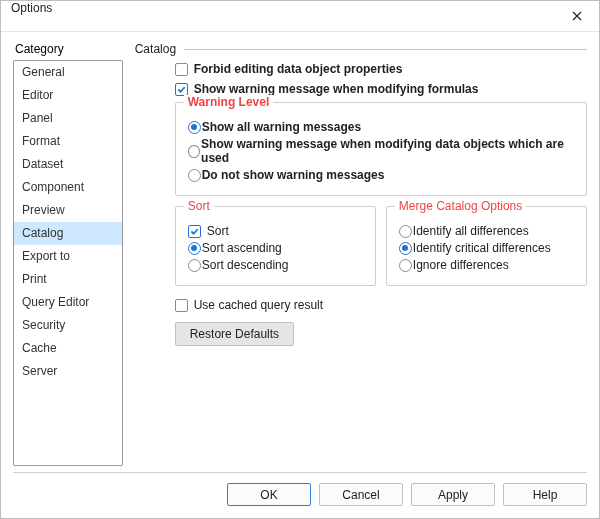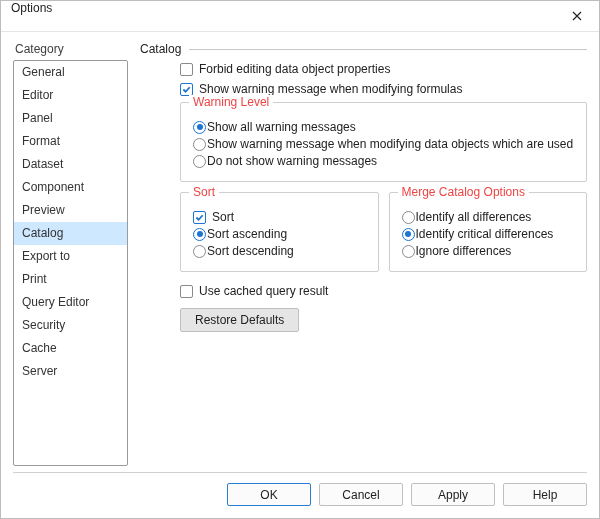--- a/index.html
+++ b/index.html
@@ -51,21 +51,21 @@
   }
   .main {
     flex: 1 1 auto;
     display: flex;
     padding: 10px 12px 0 12px;
     gap: 12px;
   }
 
   
   .leftcol { width: 115px; display:flex; flex-direction:column; }
-  .leftcol .hdr { padding: 0 2px 4px 2px; color:#404040; }
+  .leftcol .hdr { padding: 0 2px 4px 2px; color:#000000; }
   .catlist {
     border: 1px solid #9a9a9a;
     border-radius: 2px;
     height: 406px;
     box-sizing: border-box;
     overflow: hidden;
     background:#fff;
   }
   .catlist .item {
     padding: 4px 8px 5px 8px;
@@ -78,21 +78,21 @@
   .rightcol { flex:1 1 auto; display:flex; flex-direction:column; }
 
   .section-head {
     display:flex;
     align-items:center;
     gap:8px;
     margin-bottom: 6px;
   }
   .section-head .line { flex:1 1 auto; height:1px; background:#c8c8c8; }
 
-  .opt-stack { padding-left: 40px; display:flex; flex-direction:column; gap:6px; }
+  .opt-stack { padding-left: 40px; display:flex; flex-direction:column; gap:6px;font-weight:bold; }
 
   
   .chk { display:flex; align-items:center; gap:6px; cursor:pointer; }
   .chk .box {
     width:13px; height:13px;
     border:1px solid #8a8a8a;
     border-radius:2px;
     box-sizing:border-box;
     display:flex; align-items:center; justify-content:center;
     background:#fff;

